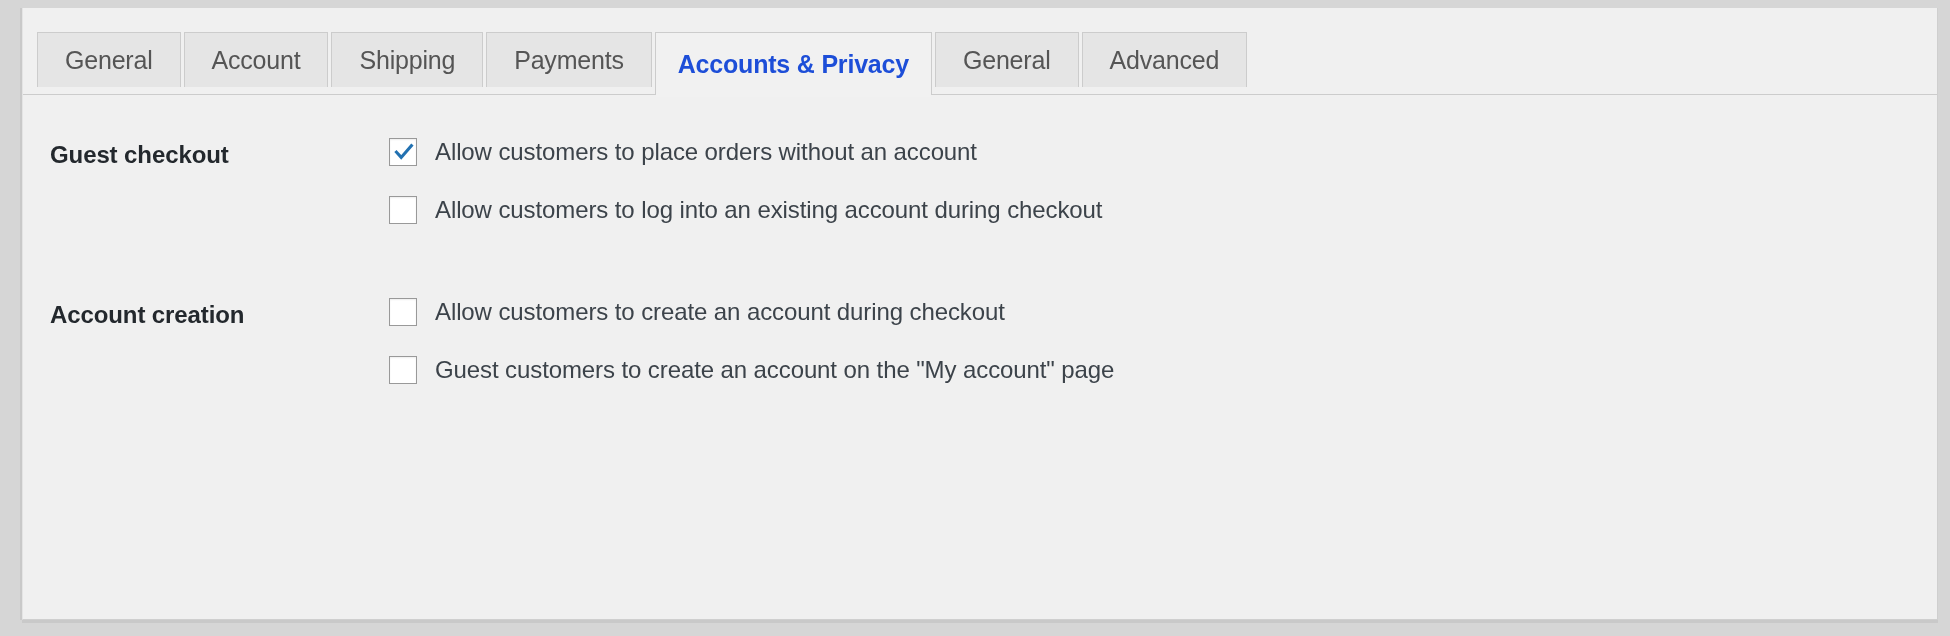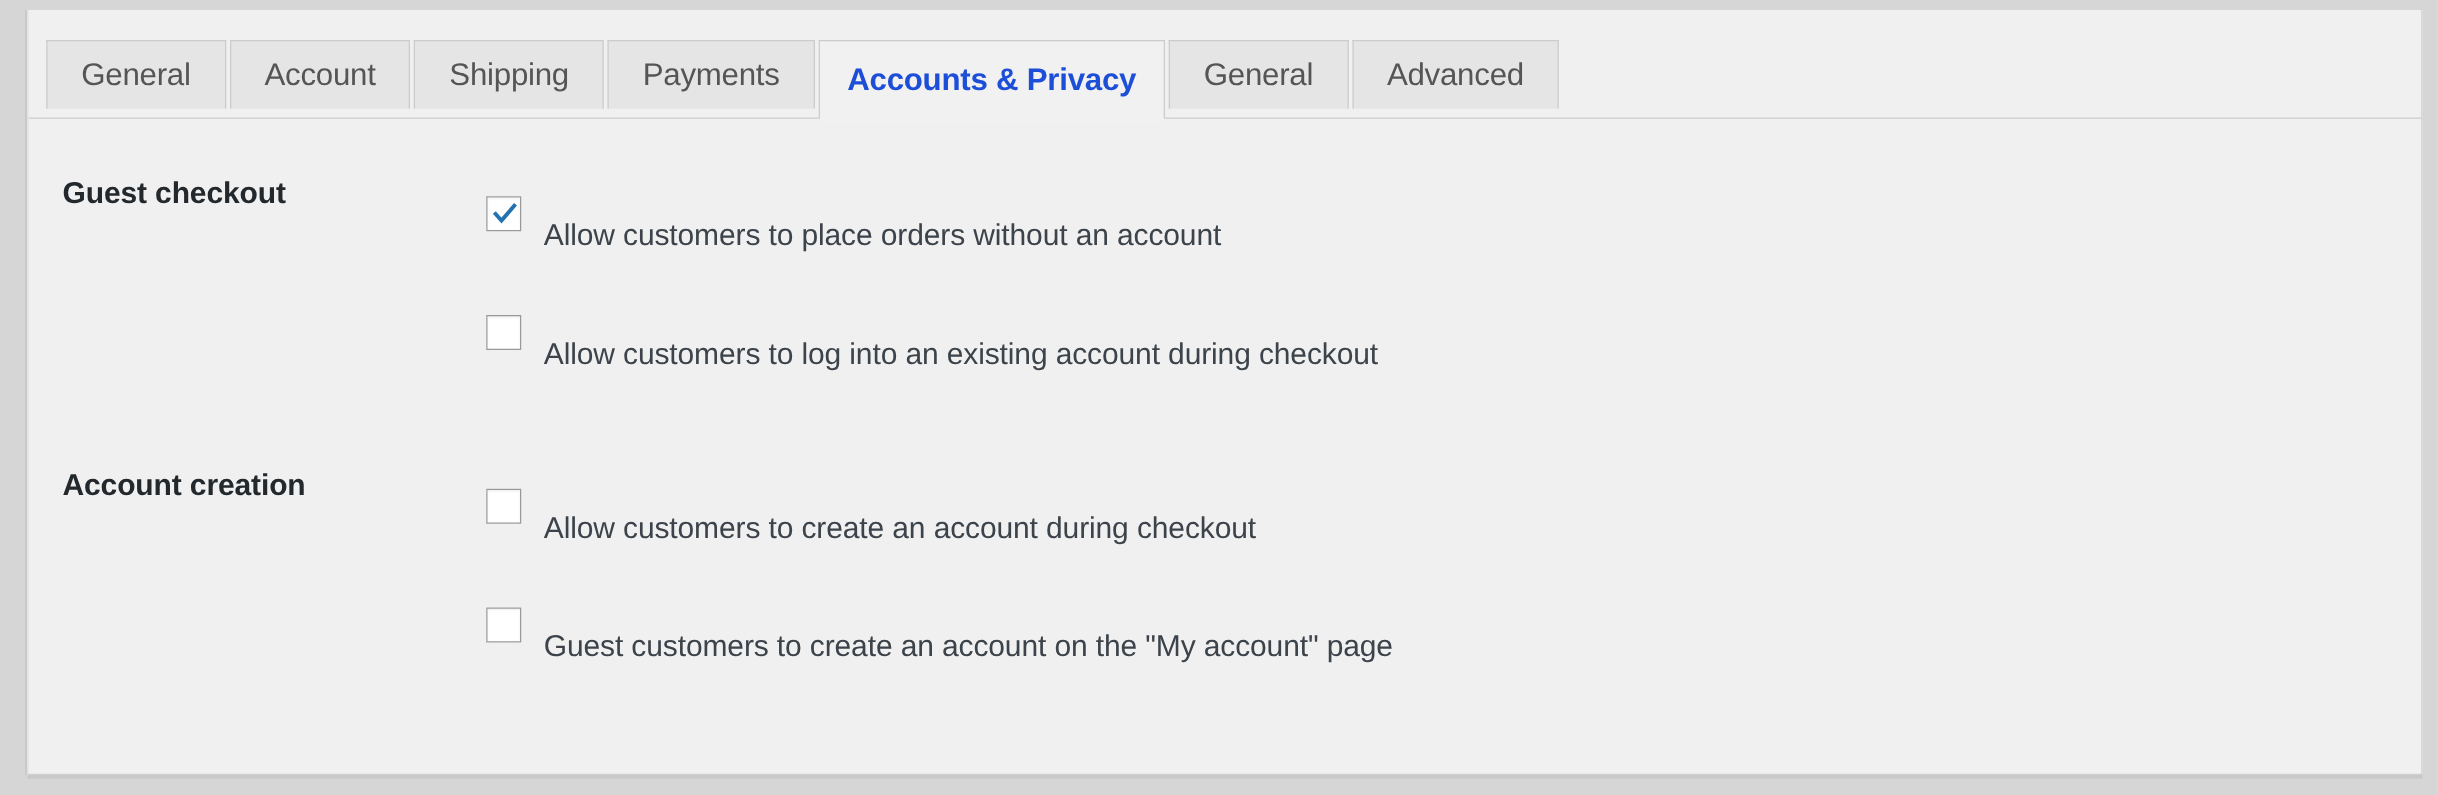--- a/index.html
+++ b/index.html
@@ -158,21 +158,20 @@
   }
   .checkbox.checked svg { display: block; }
 
   .option-label {
     color: #3c434a;
     font-size: 24px;
     line-height: 1.25;
     letter-spacing: -0.1px;
     white-space: nowrap;
     cursor: pointer;
-    margin-top: 37px;
   }
 </style>
 </head>
 <body>
 
 <div class="viewport">
   <div class="frame-shadow-left"></div>
   <div class="frame-shadow-bottom"></div>
 
   <div class="page-panel">

